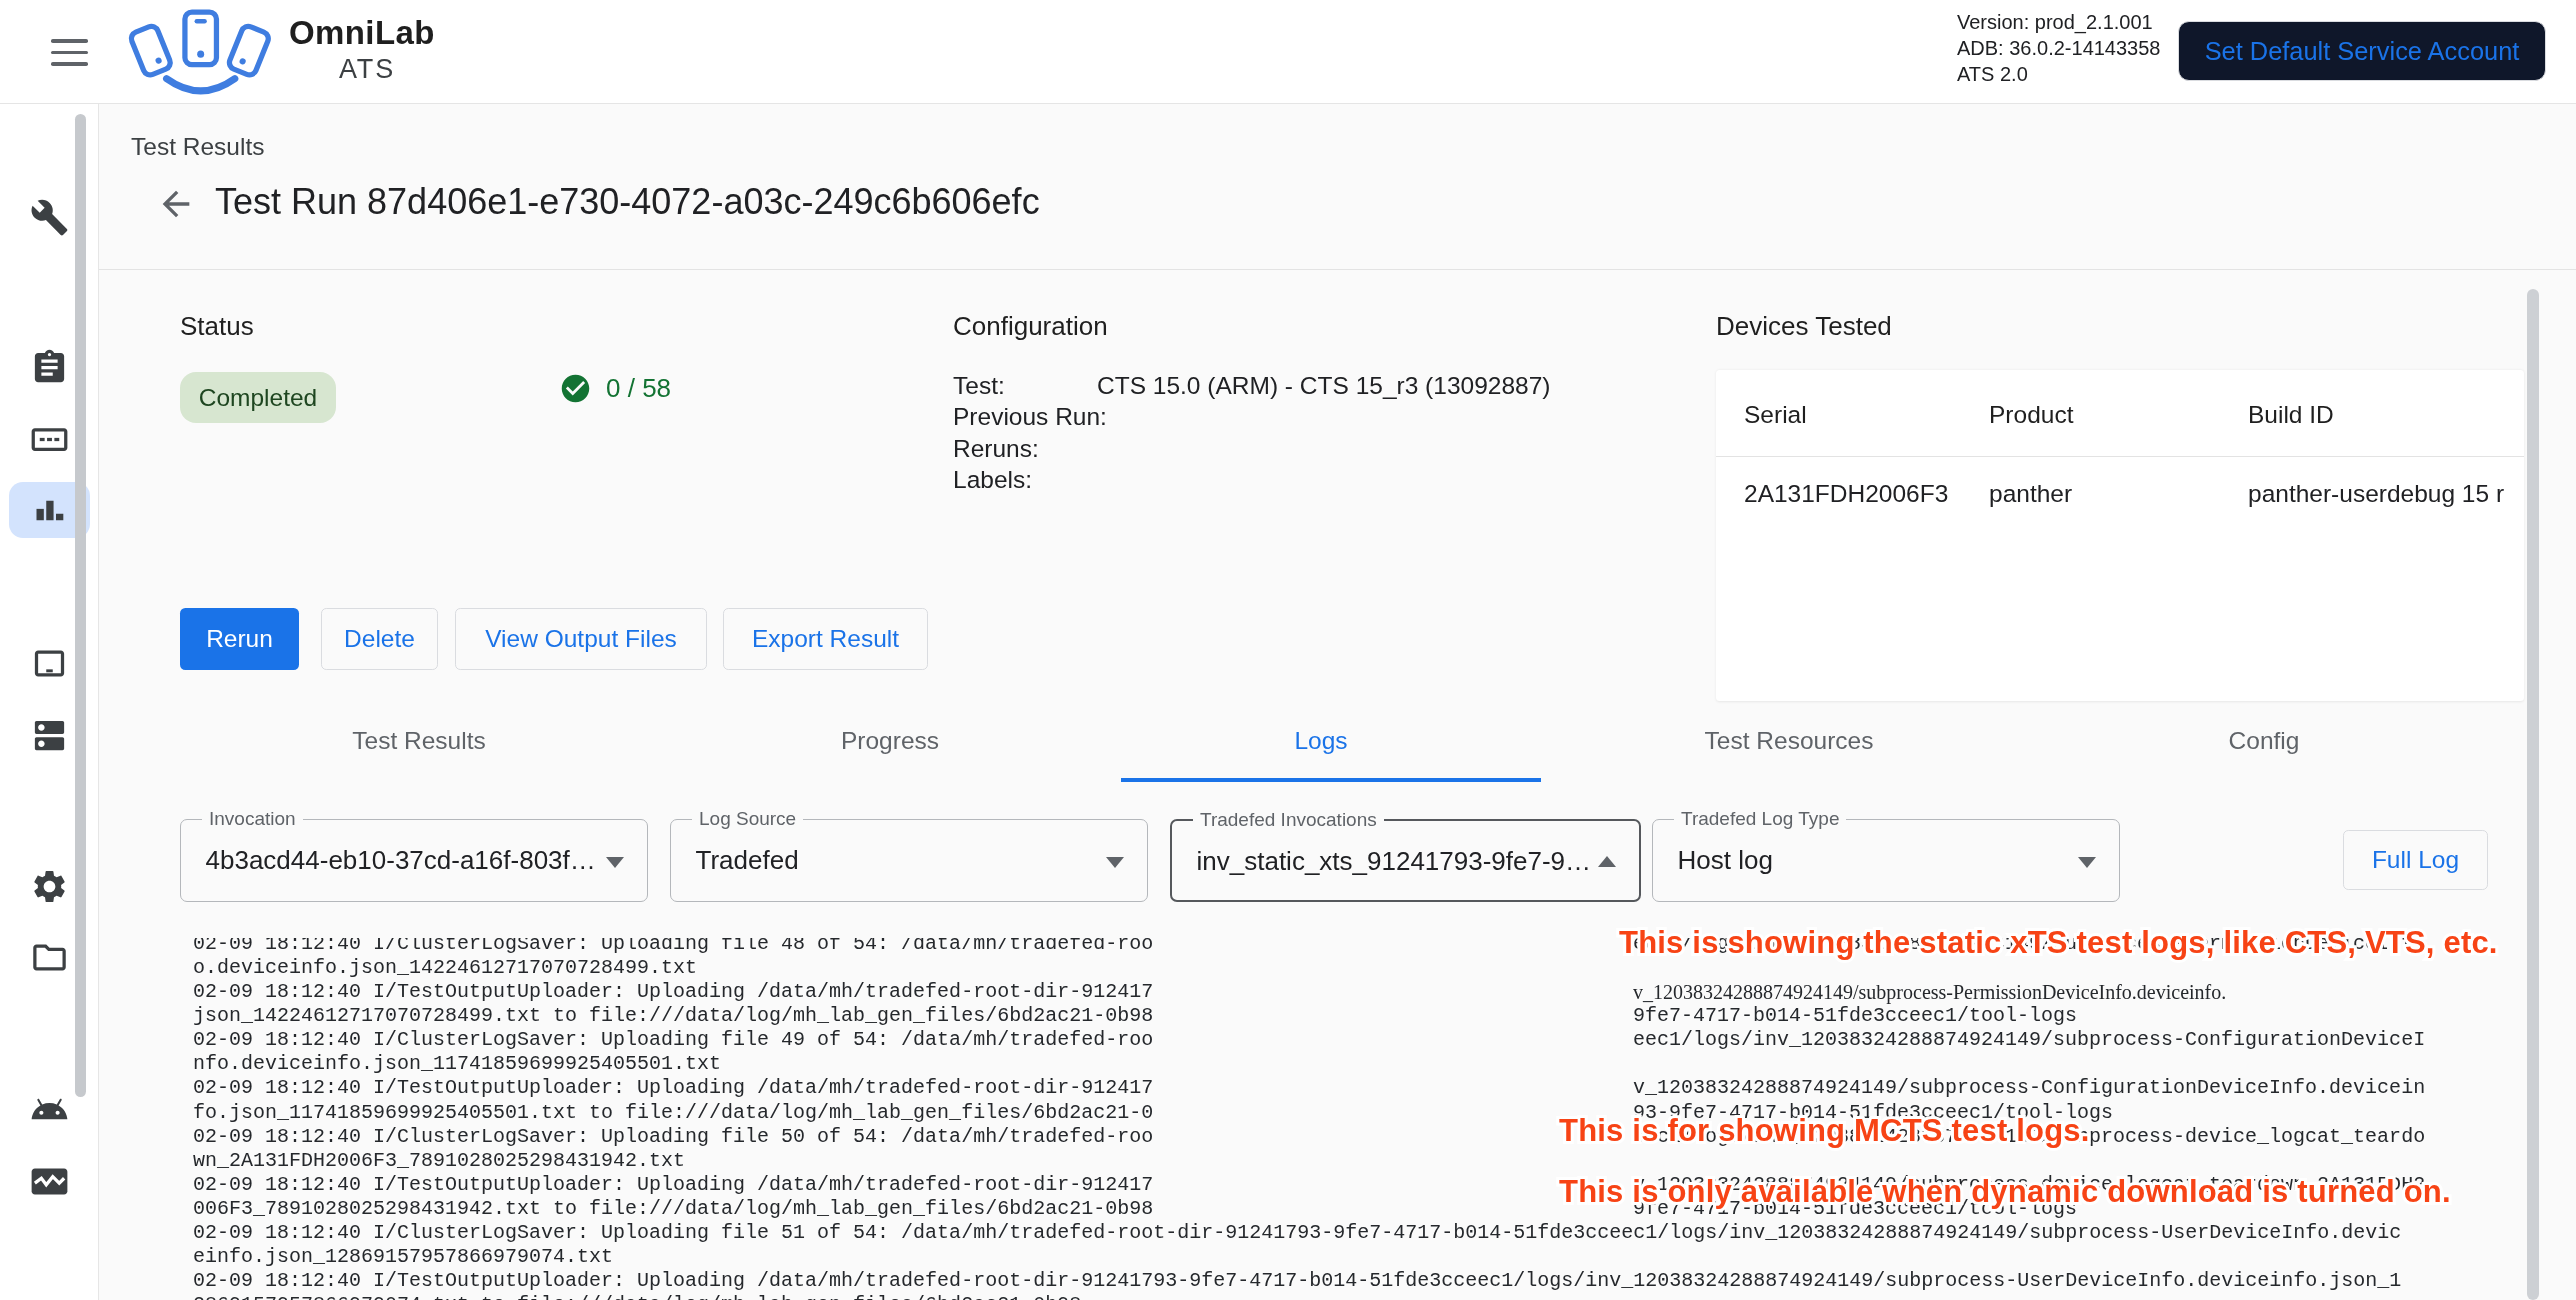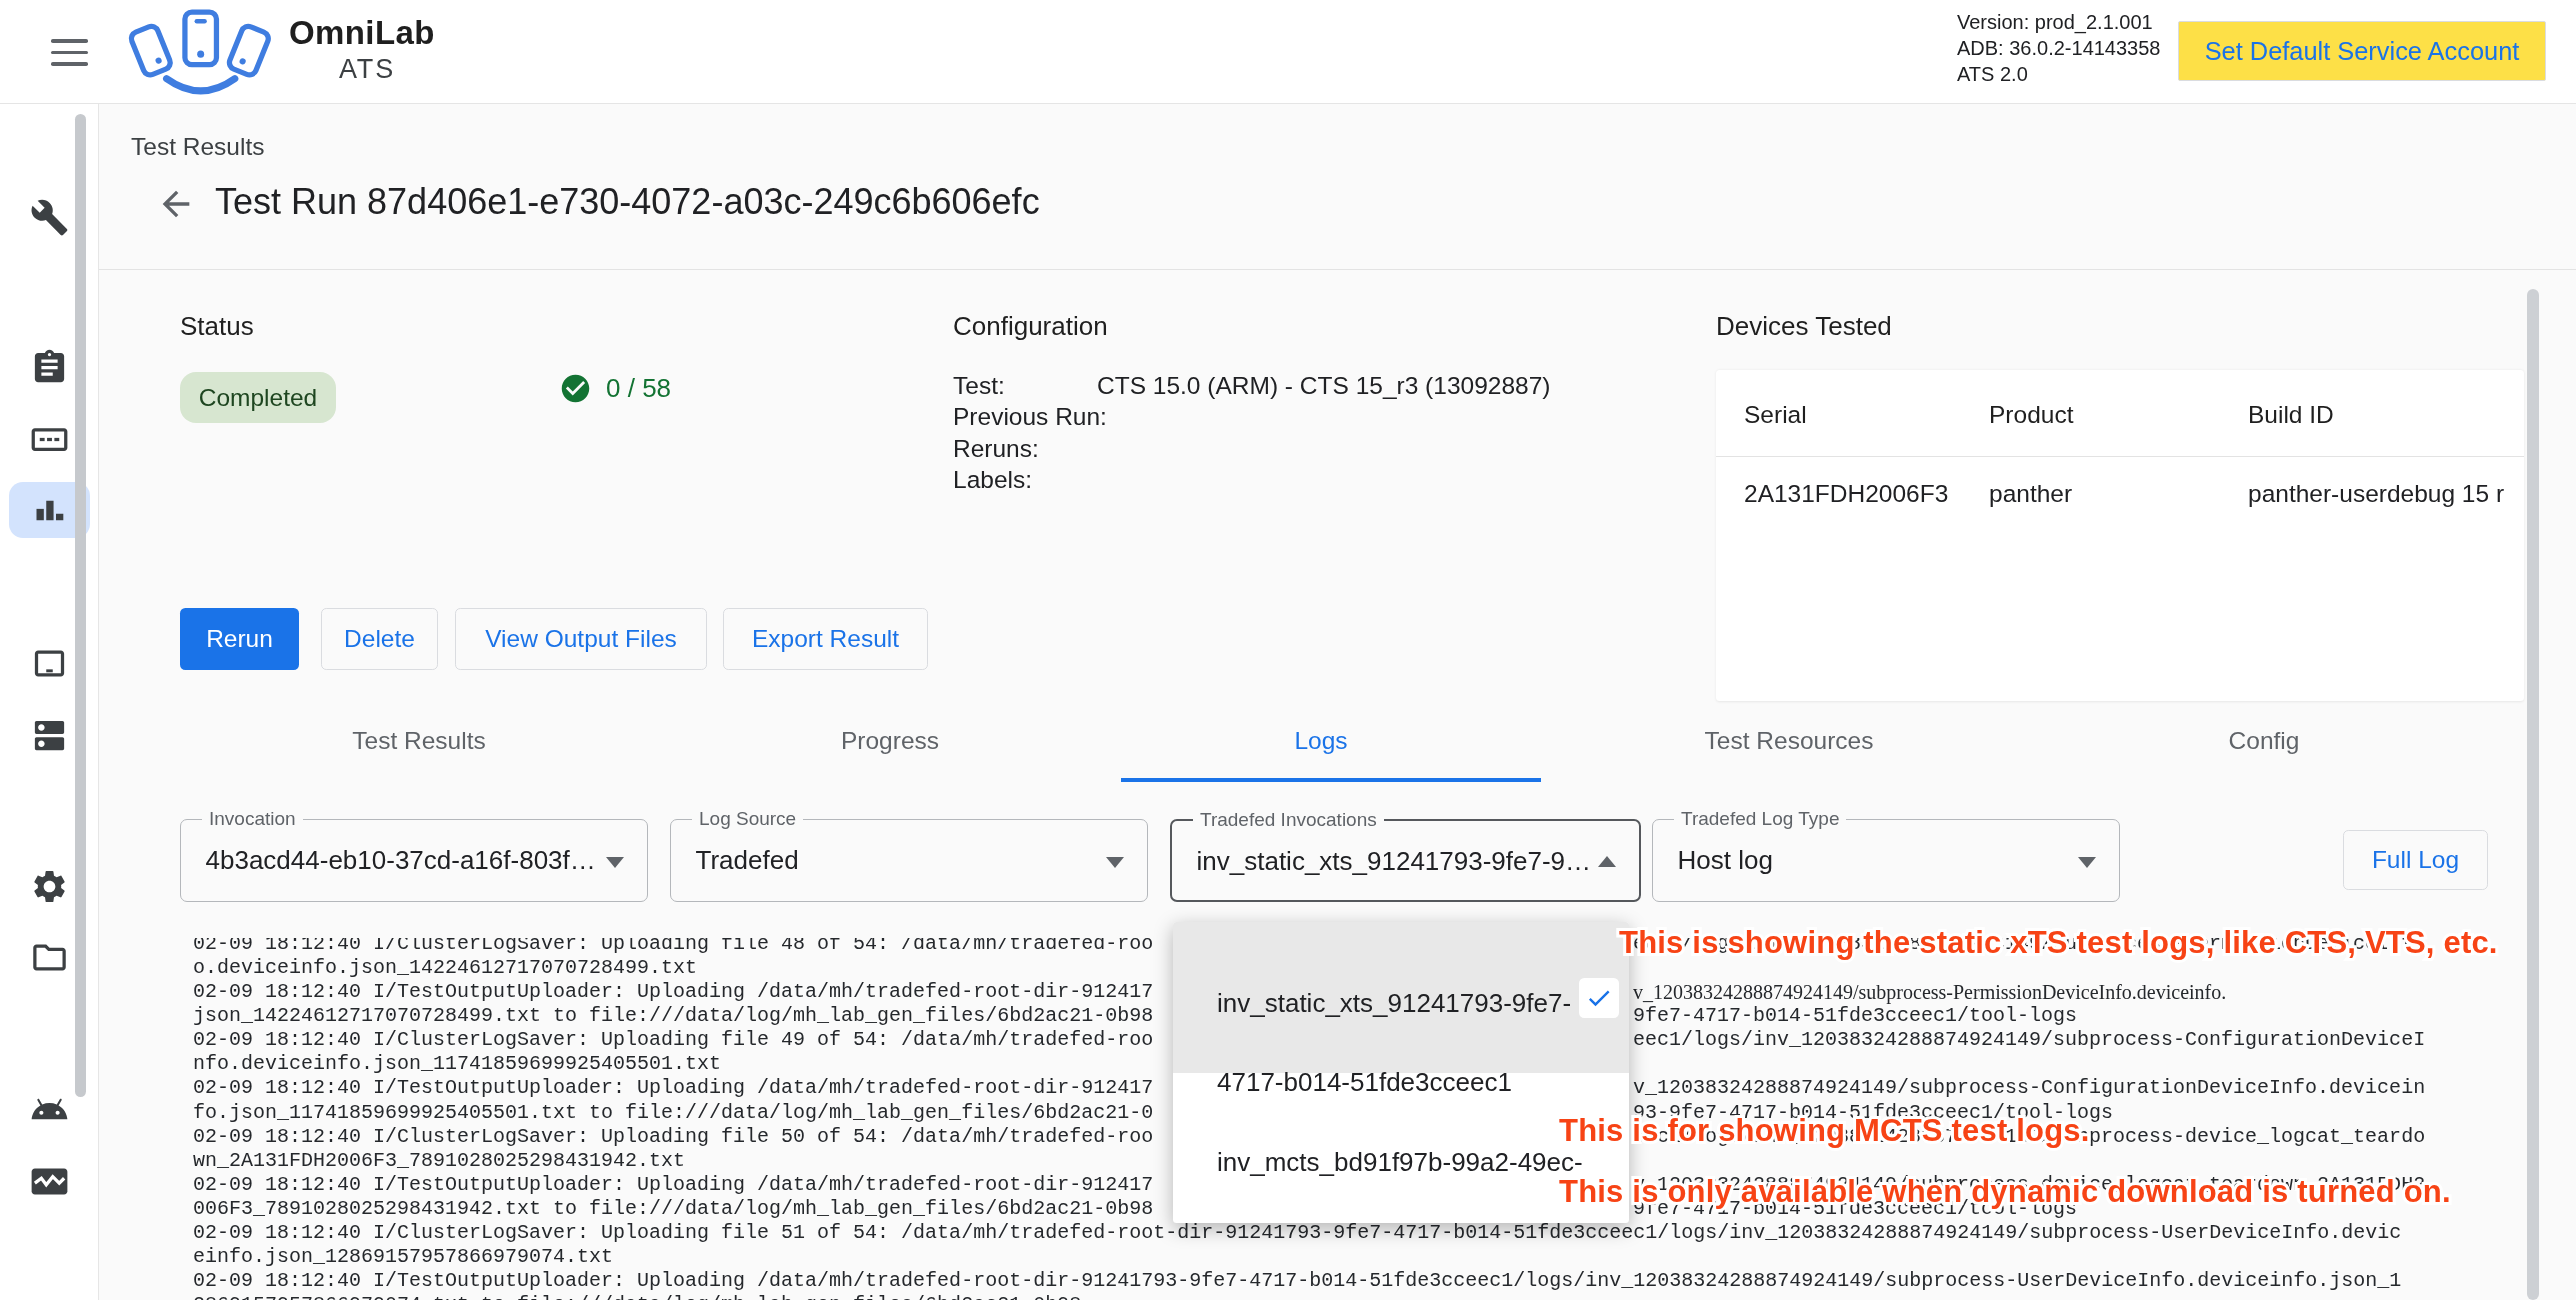--- a/index.html
+++ b/index.html
@@ -7,21 +7,21 @@
   .screen{position:relative;width:2576px;height:1300px;background:#fff;overflow:hidden;}
 
   
   .topbar{position:absolute;left:0;top:0;width:2576px;height:103px;background:#fff;border-bottom:0.9px solid #e5e5e5;z-index:40;}
   .hamburger{position:absolute;left:51px;top:39px;width:37px;height:28px;cursor:pointer;}
   .hamburger span{display:block;height:3.5px;background:#5f6368;border-radius:1.8px;margin-bottom:8px;}
   .logo{position:absolute;left:121px;top:5.3px;}
   .brand-name{position:absolute;left:289px;top:14px;font-size:33px;font-weight:700;color:#1f1f1f;letter-spacing:0.4px;}
   .brand-sub{position:absolute;left:289px;top:54px;width:156px;text-align:center;font-size:27px;color:#3c4043;letter-spacing:1.8px;}
   .version{position:absolute;left:1957px;top:8.8px;font-size:20px;line-height:26px;color:#202124;}
-  .sda-btn{position:absolute;left:2178px;top:21px;width:366px;height:58px;border:1.8px solid #dadce0;border-radius:2px;background:#fde047;color:#1a73e8;font-size:25.4px;font-weight:500;display:flex;align-items:center;justify-content:center;cursor:pointer;}
+  .sda-btn{position:absolute;left:2178px;top:21px;width:366px;height:58px;border:1.8px solid #dadce0;border-radius:11px;background:#0f172a;color:#1a73e8;font-size:25.4px;font-weight:500;display:flex;align-items:center;justify-content:center;cursor:pointer;}
 
   
   .sidebar{position:absolute;left:0;top:103px;width:98px;height:1197px;background:#fff;border-right:0.9px solid #e6e6e6;z-index:30;}
   .side-ic{position:absolute;left:30px;width:39px;height:39px;}
   .side-ic svg{width:39px;height:39px;fill:#3c4043;}
   .active-pill{position:absolute;left:8.8px;top:379px;width:81px;height:56px;background:#d3e3fd;border-radius:14px;}
   .v-scrollbar{position:absolute;width:11.4px;border-radius:6.1px;background:#c6c9cd;z-index:35;}
 
   
   .main-bg{position:absolute;left:98px;top:103px;width:2478px;height:1197px;background:#fafafa;}
@@ -273,35 +273,20 @@
         <div class="log-line" style="left: 1535px; top: 66px;">9fe7-4717-b014-51fde3cceec1/tool-logs</div>
         <div class="log-line" style="left: 1535px; top: 90px;">eec1/logs/inv_12038324288874924149/subprocess-ConfigurationDeviceI</div>
         <div class="log-line" style="left: 1535px; top: 138px;">v_12038324288874924149/subprocess-ConfigurationDeviceInfo.devicein</div>
         <div class="log-line" style="left: 1535px; top: 163px;">93-9fe7-4717-b014-51fde3cceec1/tool-logs</div>
         <div class="log-line" style="left: 1535px; top: 187px;">eec1/logs/inv_12038324288874924149/subprocess-device_logcat_teardo</div>
         <div class="log-line" style="left: 1535px; top: 235px;">v_12038324288874924149/subprocess-device_logcat_teardown_2A131FDH2</div>
         <div class="log-line" style="left: 1535px; top: 259px;">9fe7-4717-b014-51fde3cceec1/tool-logs</div>
       </div>
   </div>
 
-  <div class="dropdown">
-    <div class="dd-opt selected" style="top:0;height:151px;">
-      <span class="dd-line" style="top:66px;">inv_static_xts_91241793-9fe7-</span>
-      <span class="dd-line" style="top:145px;">4717-b014-51fde3cceec1</span>
-      <span class="dd-check">
-        <svg viewBox="0 0 24 24">
-            <path d="M9 16.17L4.83 12l-1.42 1.41L9 19 21 7l-1.41-1.41z"></path>
-          </svg>
-      </span>
-    </div>
-    <div class="dd-opt" style="top:151px;height:150px;">
-      <span class="dd-line" style="top:74px;">inv_mcts_bd91f97b-99a2-49ec-</span>
-
-    </div>
-  </div>
 
   <div class="annotation" style="left:1619px;top:925px;">This is showing the static xTS test logs, like CTS, VTS, etc.</div>
   <div class="annotation" style="left:1559px;top:1113px;">This is for showing MCTS test logs.</div>
   <div class="annotation" style="left:1559px;top:1174px;">This is only available when dynamic download is turned on.</div>
 
   <div class="v-scrollbar" style="left:2527px;top:289px;height:1011px;width:12.3px;background:#cdd0d4;"></div>
 
 </div>
 
 

